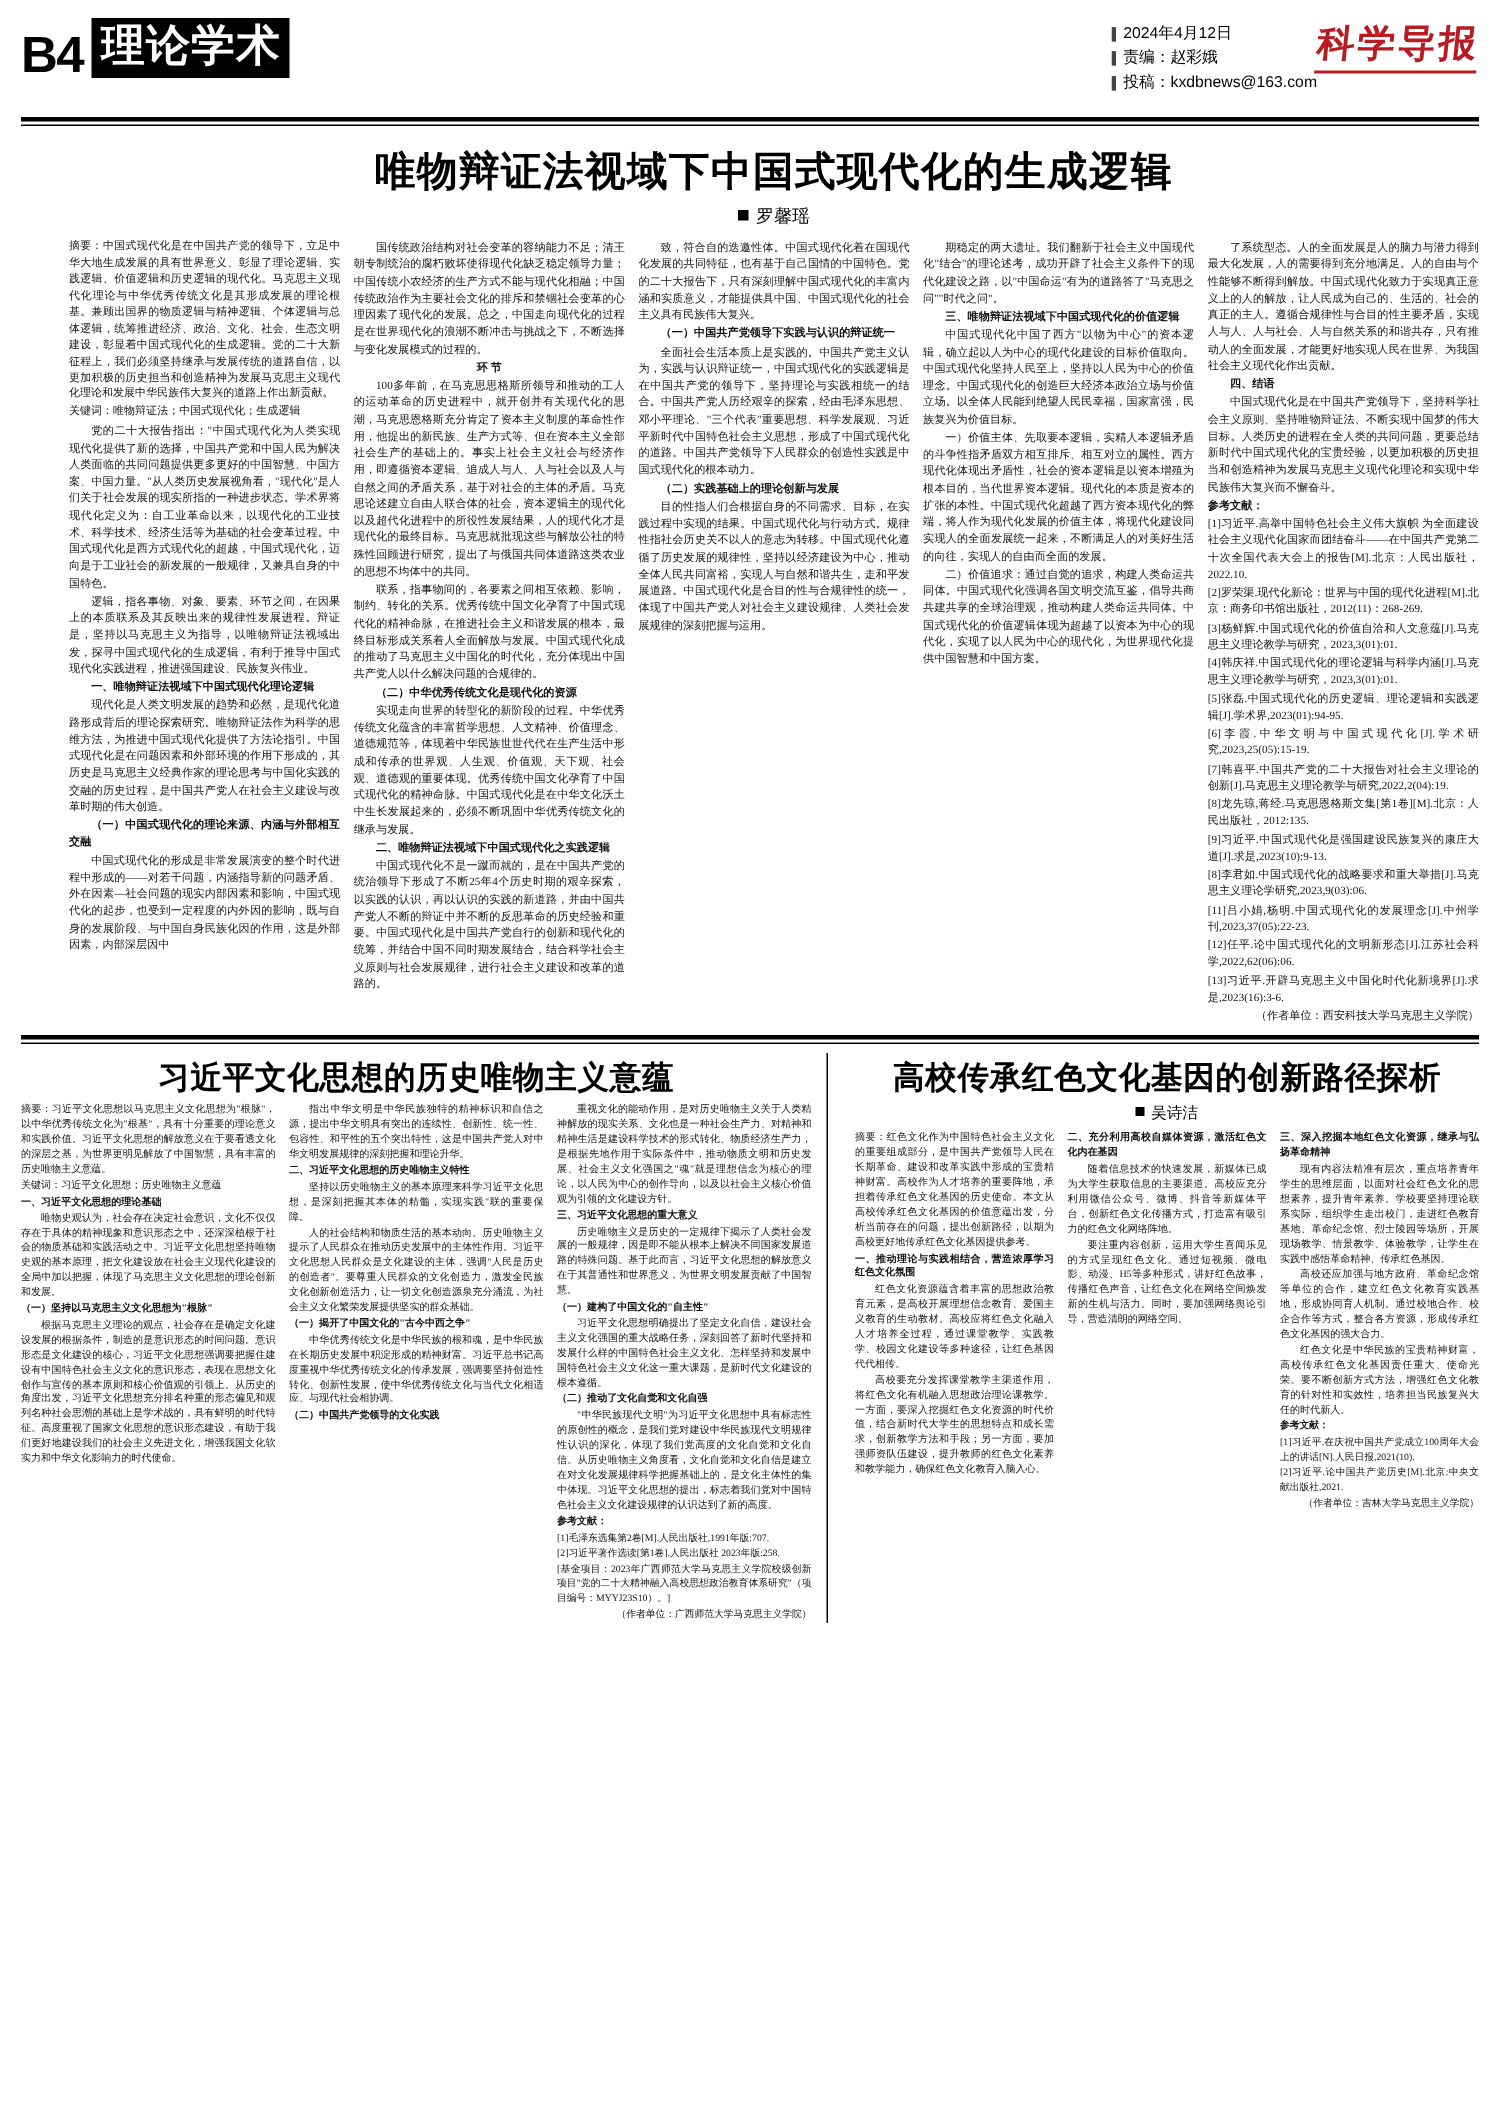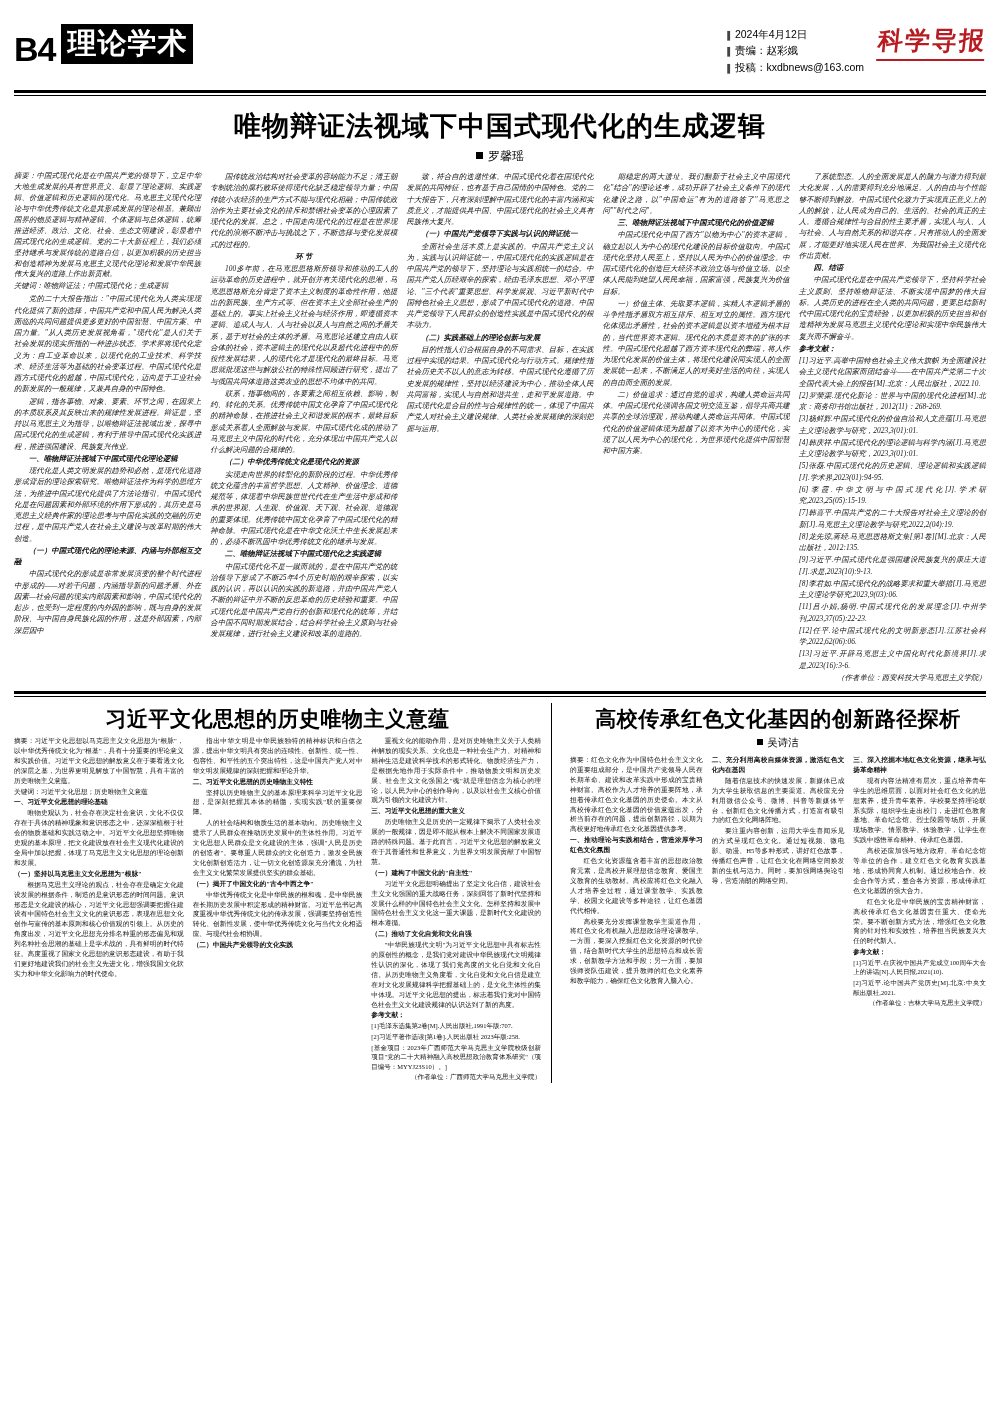--- a/index.html
+++ b/index.html
@@ -22,21 +22,21 @@
     box-sizing: border-box;
     padding: 0 14px;
   }
 
   
   .masthead {
     height: 62px;
     display: flex;
     align-items: flex-start;
     position: relative;
-    padding-top: 24px;
+    padding-top: 12px;
   }
   .page-num {
     font-family: "Liberation Sans", sans-serif;
     font-size: 34px;
     font-weight: bold;
     letter-spacing: -1px;
     line-height: 1;
     padding-top: 8px;
     padding-right: 6px;
   }
@@ -57,21 +57,20 @@
     line-height: 1;
   }
   .badge-wrap {
     position: relative;
     display: inline-block;
   }
   .masthead-right {
     margin-left: auto;
     display: flex;
     align-items: flex-start;
-    gap: 14px;
   }
   .paper-logo {
     font-family: "Liberation Serif", serif;
     font-size: 25px;
     font-weight: bold;
     color: #b81c22;
     letter-spacing: 2px;
     border-bottom: 2px solid #b81c22;
     padding-bottom: 2px;
     transform: skewX(-6deg);
@@ -93,20 +92,21 @@
     margin: 4px 0 0 0;
   }
   .rule-thin {
     border-top: 1px solid #000;
     margin: 2px 0 0 0;
   }
 
   
   .article-top {
     padding-top: 6px;
+    margin-left: 32px;
   }
   .headline-main {
     text-align: center;
     font-size: 27px;
     font-weight: bold;
     letter-spacing: 1px;
     margin: 6px 0 4px 0;
     font-family: "Liberation Serif", serif;
   }
   .byline {
@@ -130,21 +130,20 @@
     flex: 1;
     font-size: 7.4px;
     line-height: 1.52;
     text-align: justify;
     color: #111;
     letter-spacing: 0.05px;
   }
   .col p {
     margin: 0 0 1px 0;
     text-indent: 2em;
-    font-style: italic;
   }
   .col p.noind { text-indent: 0; }
   .col p.bold { font-weight: bold; text-indent: 2em; }
   .col p.center { text-indent: 0; text-align: center; font-weight: bold; }
   .abstract {
     font-size: 7.3px;
     line-height: 1.5;
     text-align: justify;
   }
   .kw { font-size: 7.3px; line-height: 1.5; text-align: justify; margin-top: 3px;}

